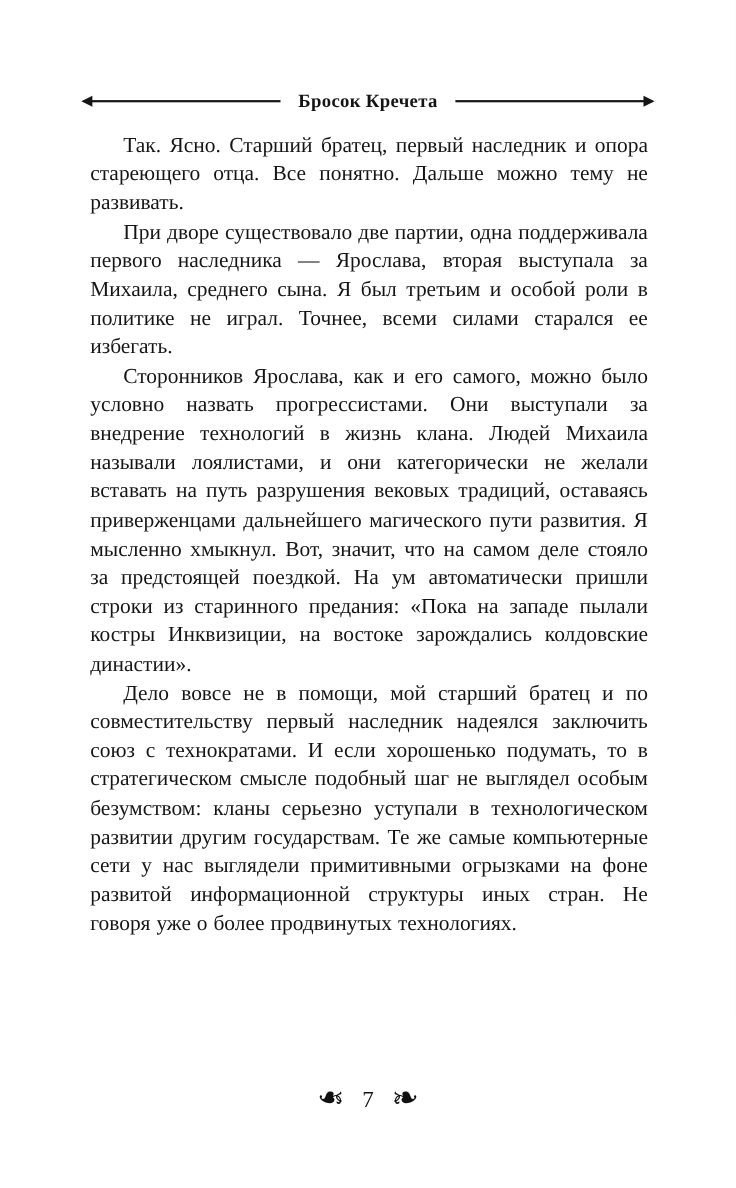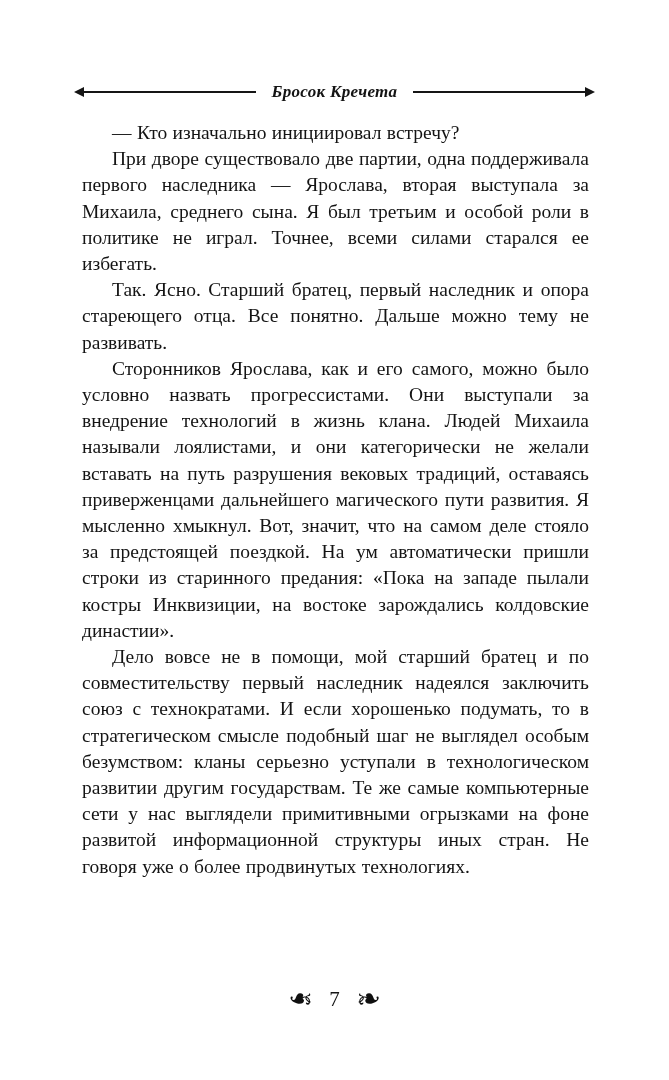--- a/index.html
+++ b/index.html
@@ -43,21 +43,20 @@
   .rule-right::after {
     content: "";
     position: absolute;
     right: -2px;
     top: -4px;
     border-top: 5px solid transparent;
     border-bottom: 5px solid transparent;
     border-left: 10px solid #151515;
   }
   .chapter-title {
-    font-style: italic;
     font-weight: bold;
     font-size: 17px;
     white-space: nowrap;
     letter-spacing: 0.3px;
     padding: 0 4px;
   }
   
   .body-text {
     padding: 18px 80px 0 82px;
     font-size: 19.5px;
@@ -104,23 +103,22 @@
 
 <div class="page">
 
   <div class="running-head">
     <span class="rule rule-left"></span>
     <span class="chapter-title">Бросок Кречета</span>
     <span class="rule rule-right"></span>
   </div>
 
   <div class="body-text">
-    <p>— Кто изначально инициировал встречу?</p>
+    <p>Так. Ясно. Старший братец, первый наследник и опора стареющего отца. Все понятно. Дальше можно тему не развивать.</p>
     <p>При дворе существовало две партии, одна поддерживала первого наследника — Ярослава, вторая выступала за Михаила, среднего сына. Я был третьим и особой роли в политике не играл. Точнее, всеми силами старался ее избегать.</p>
-    <p>Так. Ясно. Старший братец, первый наследник и опора стареющего отца. Все понятно. Дальше можно тему не развивать.</p>
     <p>Сторонников Ярослава, как и его самого, можно было условно назвать прогрессистами. Они выступали за внедрение технологий в жизнь клана. Людей Михаила называли лоялистами, и они категорически не желали вставать на путь разрушения вековых традиций, оставаясь приверженцами дальнейшего магического пути развития. Я мысленно хмыкнул. Вот, значит, что на самом деле стояло за предстоящей поездкой. На ум автоматически пришли строки из старинного предания: «Пока на западе пылали костры Инквизиции, на востоке зарождались колдовские династии».</p>
     <p>Дело вовсе не в помощи, мой старший братец и по совместительству первый наследник надеялся заключить союз с технократами. И если хорошенько подумать, то в стратегическом смысле подобный шаг не выглядел особым безумством: кланы серьезно уступали в технологическом развитии другим государствам. Те же самые компьютерные сети у нас выглядели примитивными огрызками на фоне развитой информационной структуры иных стран. Не говоря уже о более продвинутых технологиях.</p>
   </div>
 
   <div class="page-footer">
     <span class="ornament ornament-left">❧</span>
     <span class="page-number">7</span>
     <span class="ornament ornament-right">❧</span>
   </div>
 

